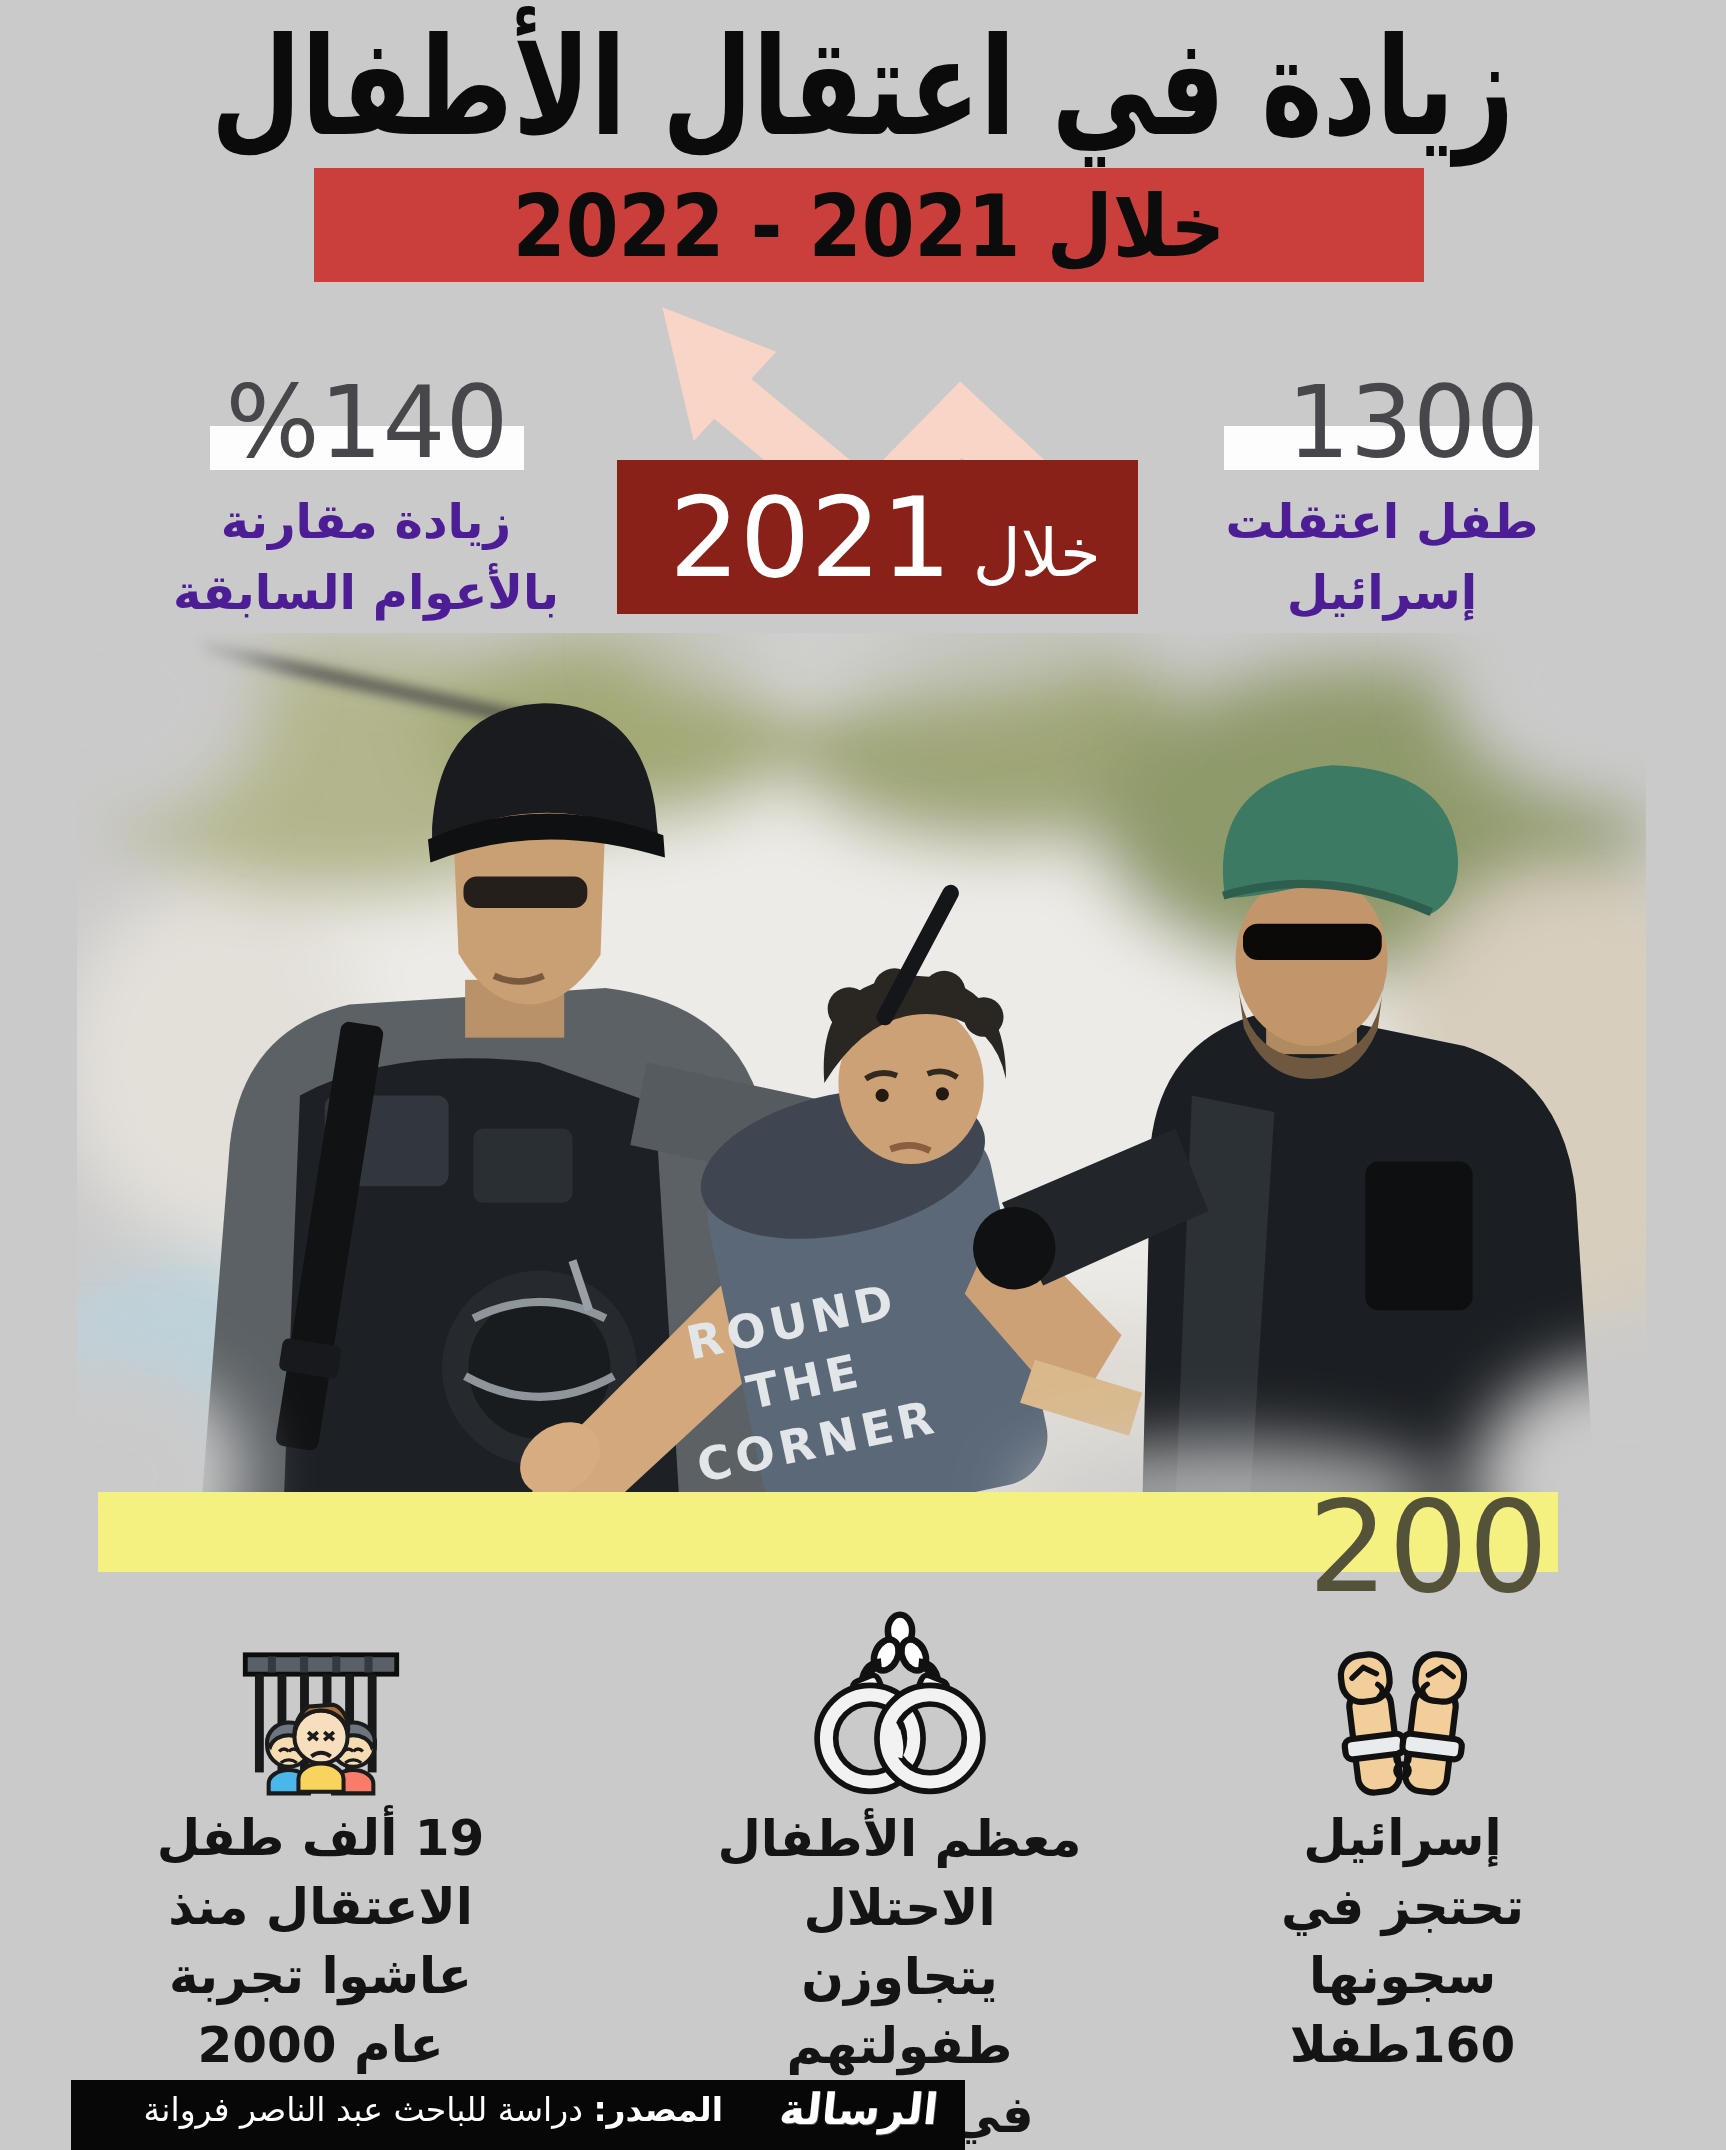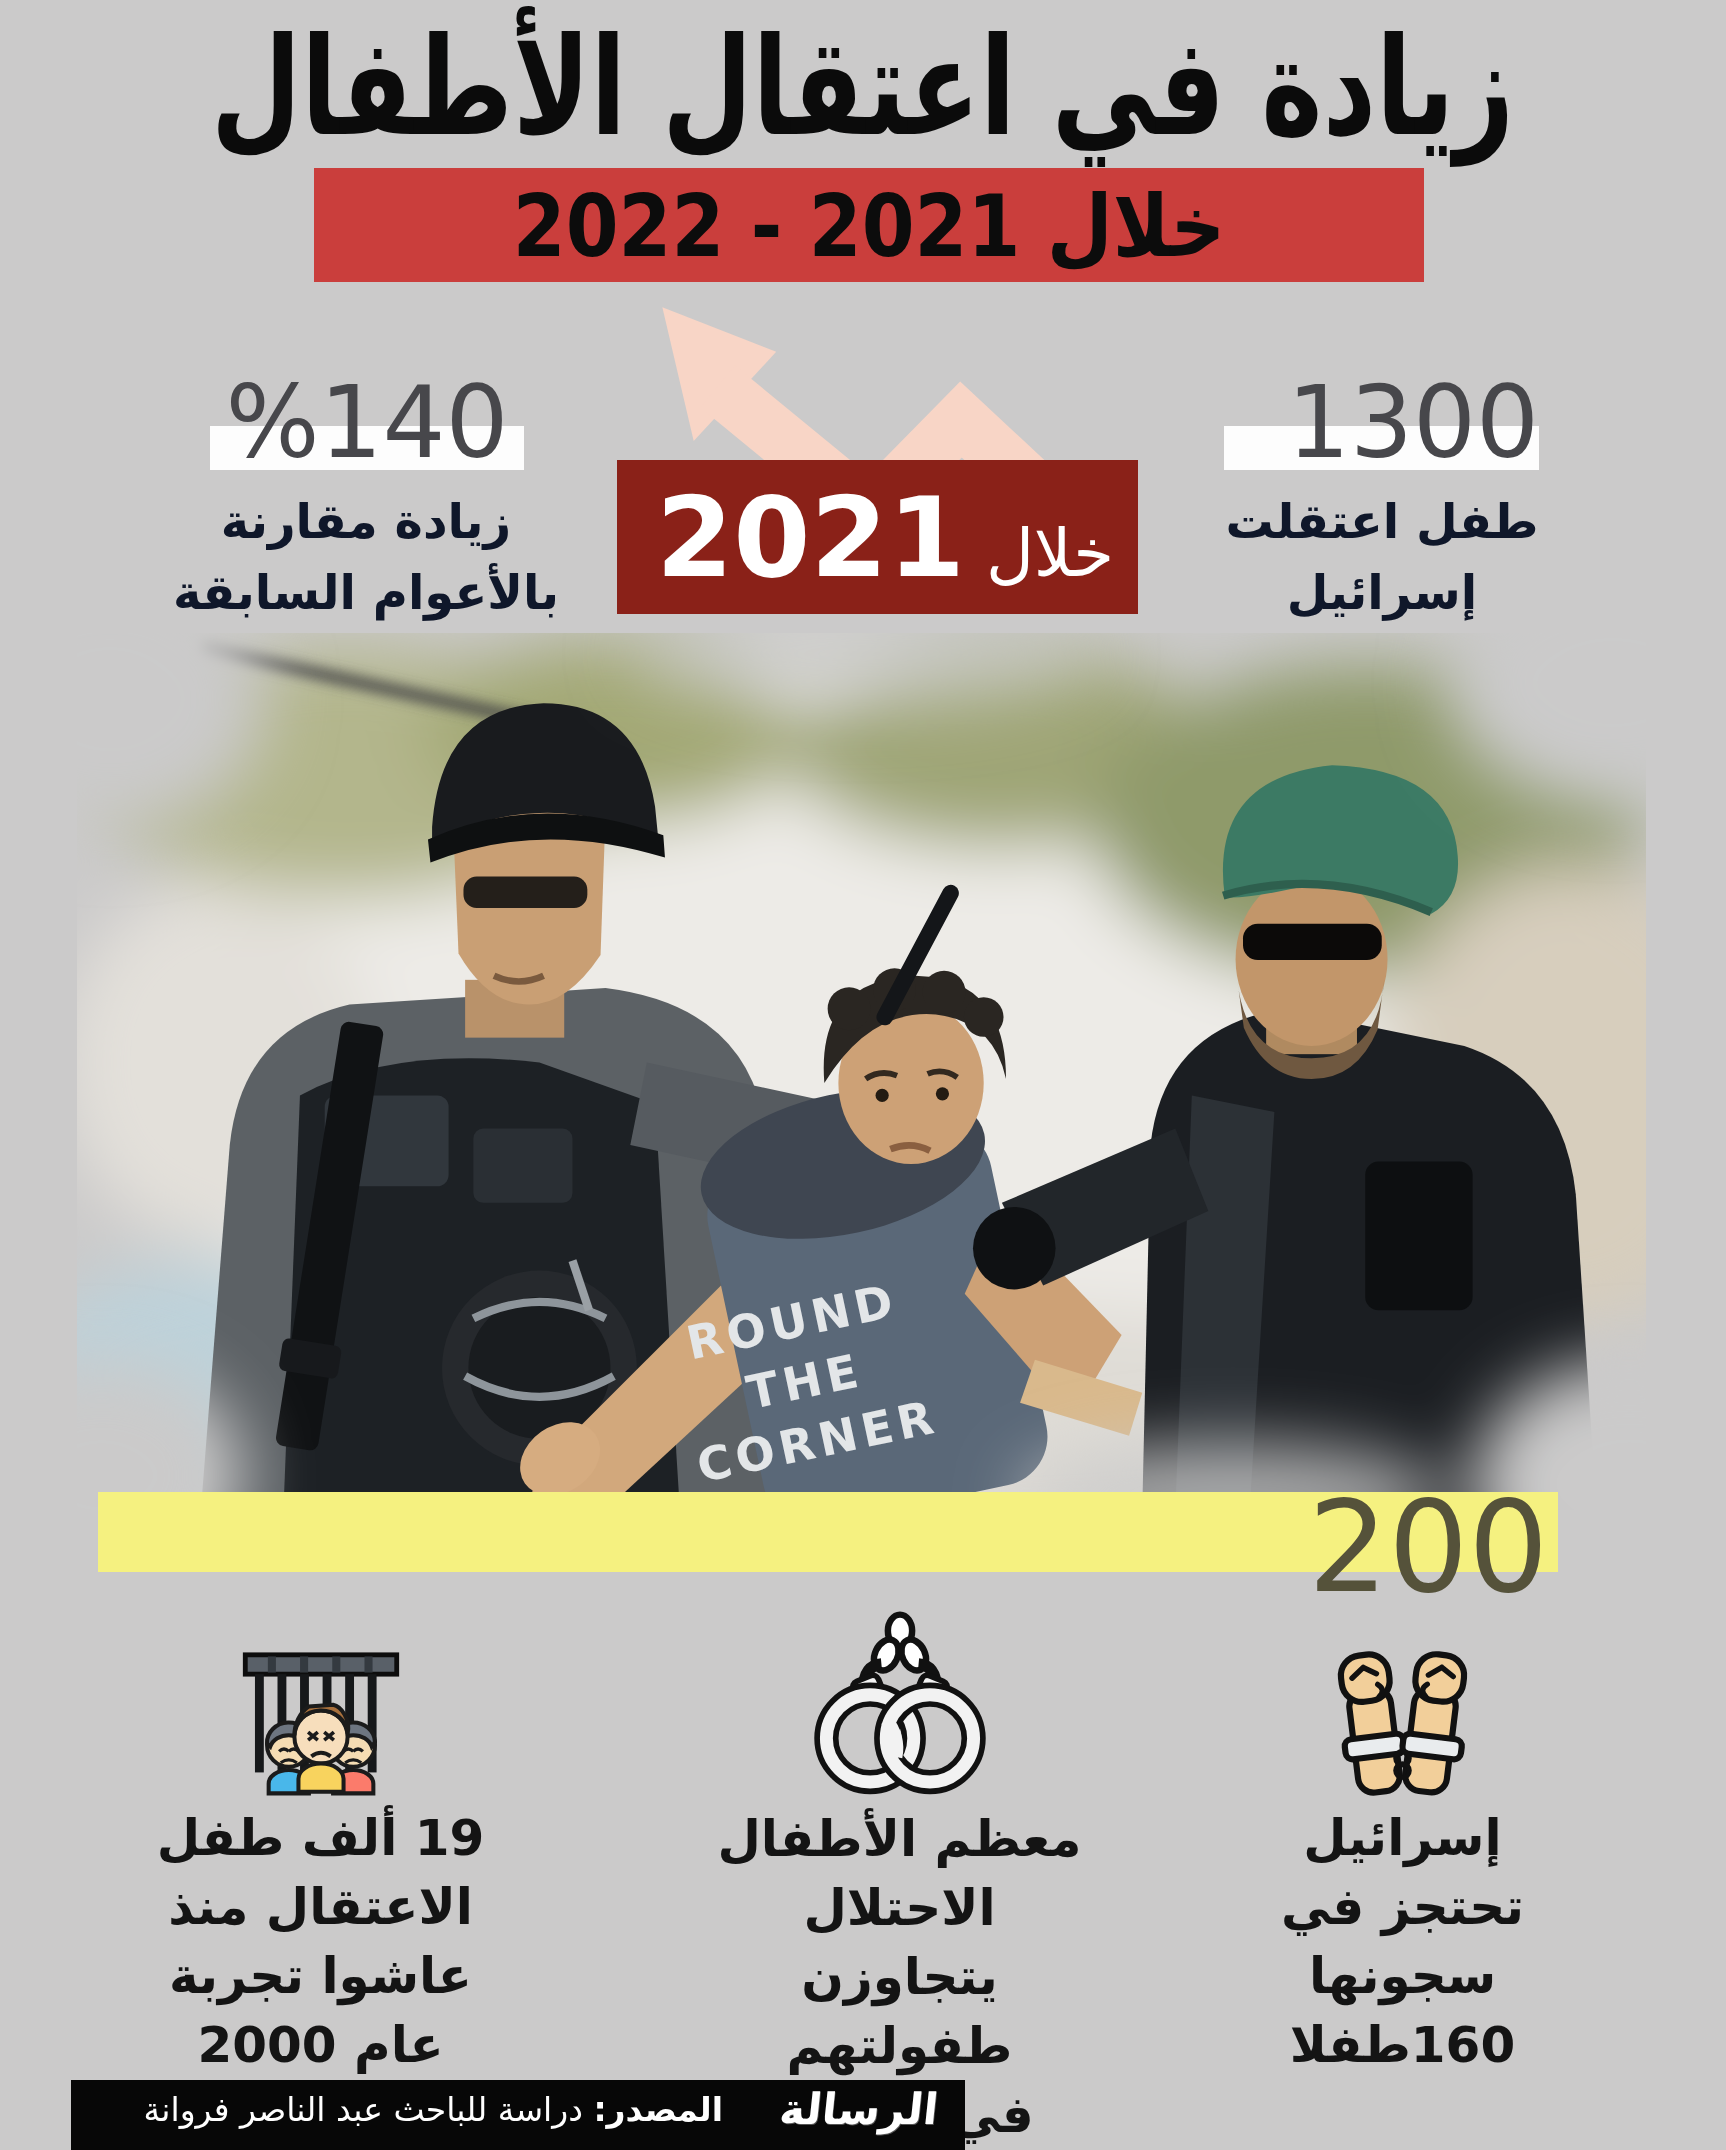--- a/index.html
+++ b/index.html
@@ -30,36 +30,36 @@
   .band{background:#fdfdfd; z-index:1;}
   .band-left{left:211px; top:426px; width:314px; height:44px;}
   .band-right{left:1225px; top:426px; width:315px; height:44px;}
   .stat-value{
     z-index:2; text-align:center; color:#47474b;
     font-size:99px; line-height:99px; font-weight:400; direction:ltr;
   }
   .stat-value.left{left:211px; top:373px; width:314px;}
   .stat-value.right{left:1225px; top:373px; width:315px;text-align:right;}
   .stat-line{
-    z-index:2; text-align:center; color:#0f172a;
+    z-index:2; text-align:center; color:#4c1d95;
     font-size:48px; line-height:48px; font-weight:600;
   }
   .sl1{top:497px;} .sl2{top:568px;}
   .stat-line.l{left:169px; width:396px;}
   .stat-line.r{left:1185px; width:396px;}
 
   
   .arrow-wrap{left:615px; top:304px; width:496px; height:264px; z-index:1; overflow:hidden;}
   .year-box{
     left:618px; top:460px; width:521px; height:154px;
     background:#8a2118; z-index:2;
     display:flex; align-items:center; justify-content:center;
   }
   .year-box .line{color:#ffffff; font-size:66px; font-weight:500; white-space:nowrap;}
-  .year-box .year{font-size:111px; font-weight:700; letter-spacing:1.7px;margin-left:15px;}
+  .year-box .year{font-size:111px; font-weight:400; letter-spacing:1.7px;margin-left:15px;}
 
   
   .photo{left:78px; top:633px; width:1569px; height:877px; z-index:1;}
   .photo svg{display:block; width:100%; height:100%;}
 
   
   .highlight-band{left:99px; top:1492px; width:1460px; height:80px; background:#f5f180; z-index:2;}
   .highlight-text{
     left:116px; top:1492px; width:1173px; height:80px; z-index:3;
     text-align:center; line-height:80px; font-size:58px; font-weight:600; color:#0d0d0d;

